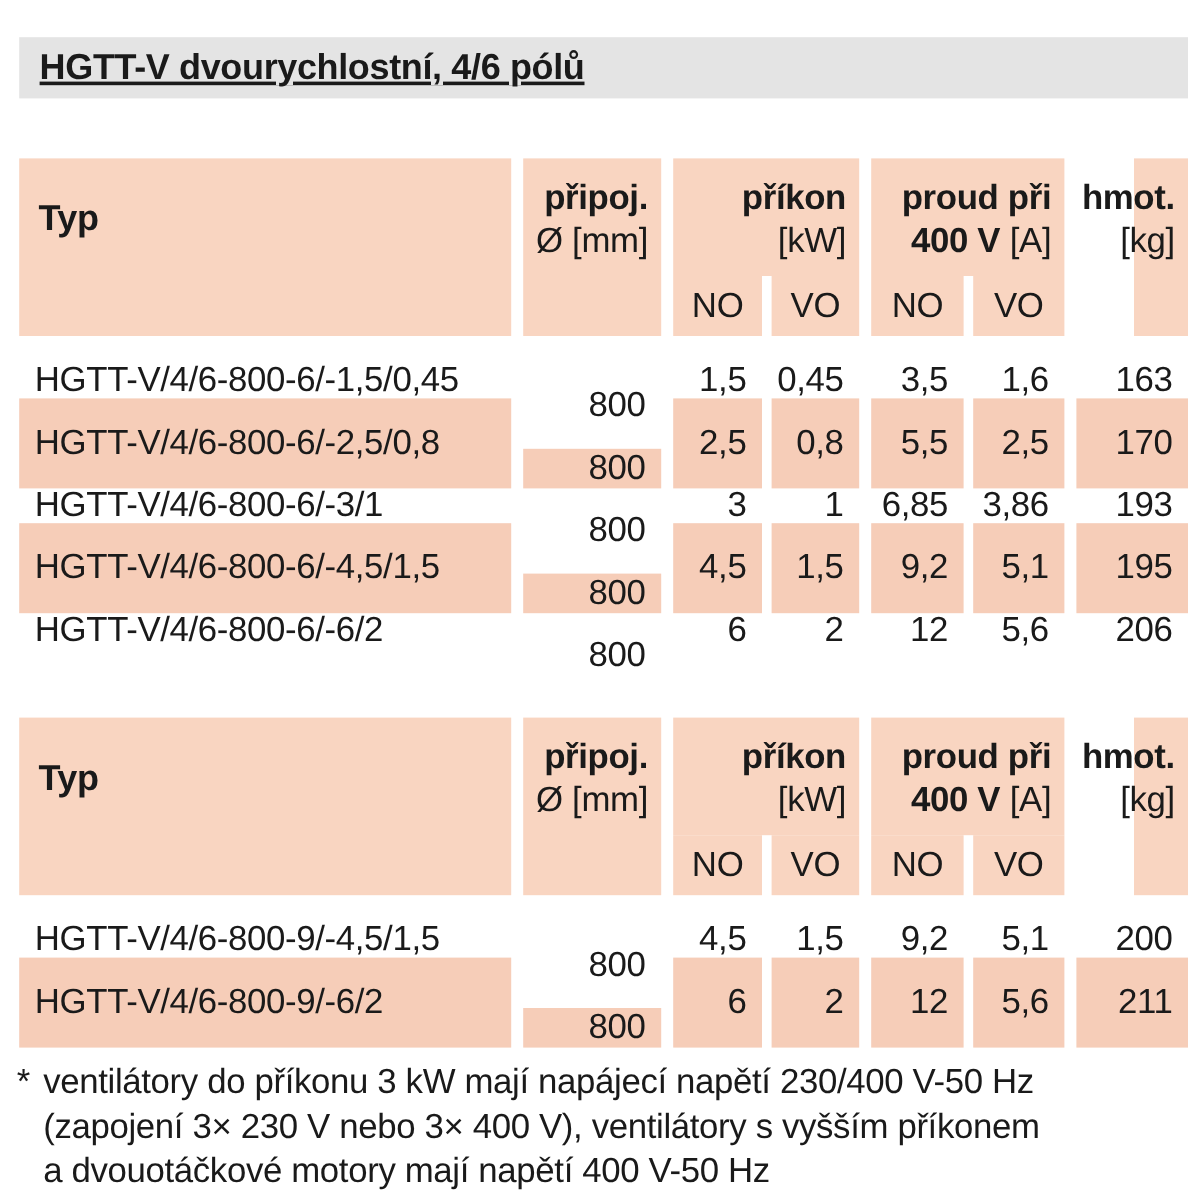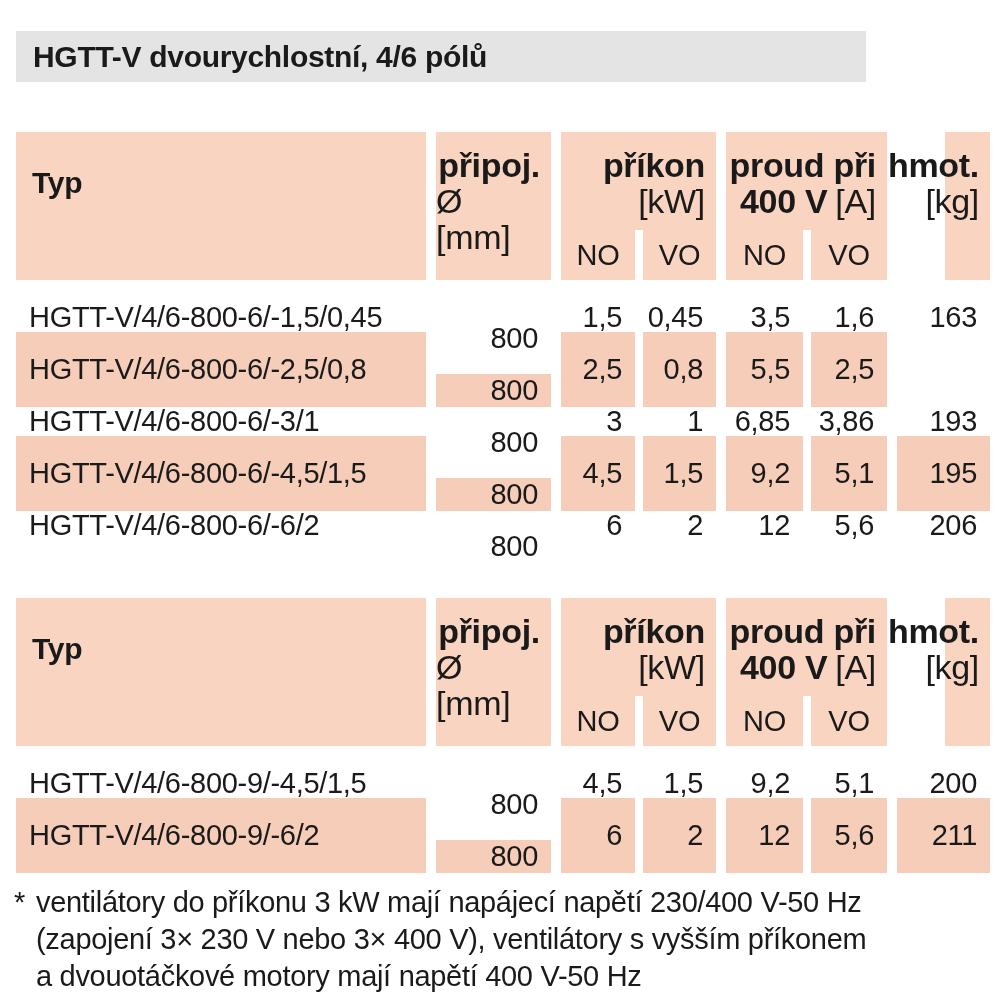--- a/index.html
+++ b/index.html
@@ -15,25 +15,26 @@
   }
   .page {
     position: relative;
     width: 1000px;
     height: 1000px;
   }
 
   
   .title-bar {
     margin: 31px 0 0 16px;
-    width: 850px;
+    width: 974px;
     height: 51px;
     background: var(--bar-bg, #e4e4e4);
     display: flex;
     align-items: center;
+    text-decoration: underline;
   }
   .title-bar .title {
     font-size: 30px;
     font-weight: bold;
     padding-left: 17px;
     white-space: nowrap;
   }
 
   
   .spec-table { margin-left: 16px; }
@@ -53,21 +54,21 @@
     font-size: 30px; font-weight: bold;
     padding: 34px 0 0 16px;
   }
   .h-pripoj { grid-column: 3; grid-row: 1 / 3; }
   .h-prikon { grid-column: 5 / 8; grid-row: 1; }
   .h-proud  { grid-column: 9 / 12; grid-row: 1; }
   .h-hmot   { grid-column: 13; grid-row: 1 / 3; margin-left: 48px; }
   .h-two {
     display: flex; flex-direction: column; align-items: flex-end;
     padding: 15px 11px 0 0;
-    font-size: 34px; line-height: 36px;
+    font-size: 29px; line-height: 36px;
   }
   .h-two .b { font-weight: bold; }
   .h-two .mixed { display: flex; }
   .h-two .mixed .unit { margin-left: 8px; font-weight: normal; }
   .h-sub {
     display: flex; align-items: center; justify-content: center;
     font-size: 29px;
   }
   .h-sub.no1 { grid-column: 5; grid-row: 2; }
   .h-sub.vo1 { grid-column: 7; grid-row: 2; }
@@ -148,20 +149,21 @@
           <div class="cell col-vo2 num">1,6</div>
           <div class="cell col-kg num">163</div>
         </div>
         <div class="trow striped">
           <div class="cell col-typ left">HGTT-V/4/6-800-6/-2,5/0,8</div>
           <div class="cell col-dia num">800</div>
           <div class="cell col-no1 num">2,5</div>
           <div class="cell col-vo1 num">0,8</div>
           <div class="cell col-no2 num">5,5</div>
           <div class="cell col-vo2 num">2,5</div>
+          <div class="cell col-kg num">170</div>
         </div>
         <div class="trow">
           <div class="cell col-typ left">HGTT-V/4/6-800-6/-3/1</div>
           <div class="cell col-dia num">800</div>
           <div class="cell col-no1 num">3</div>
           <div class="cell col-vo1 num">1</div>
           <div class="cell col-no2 num">6,85</div>
           <div class="cell col-vo2 num">3,86</div>
           <div class="cell col-kg num">193</div>
         </div>

